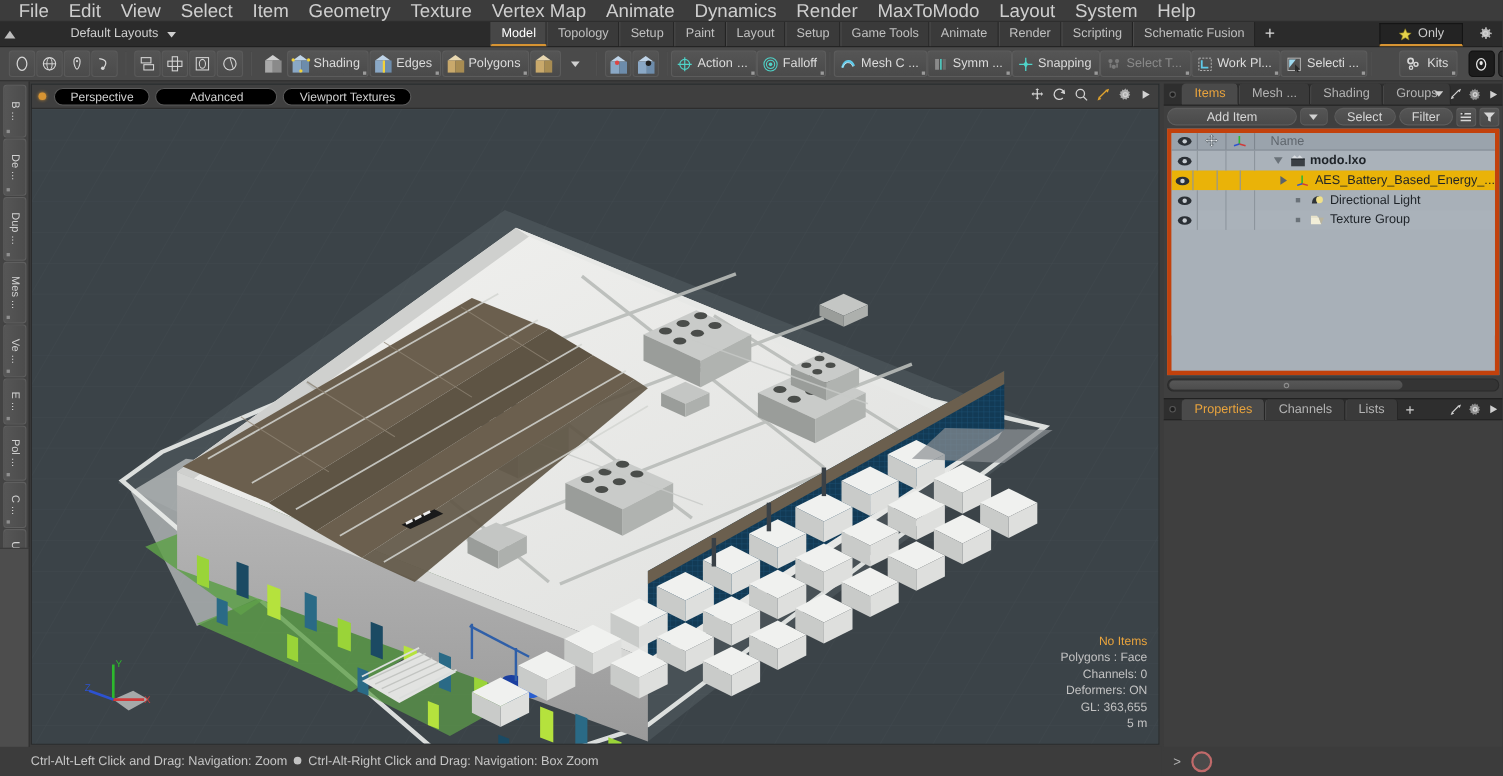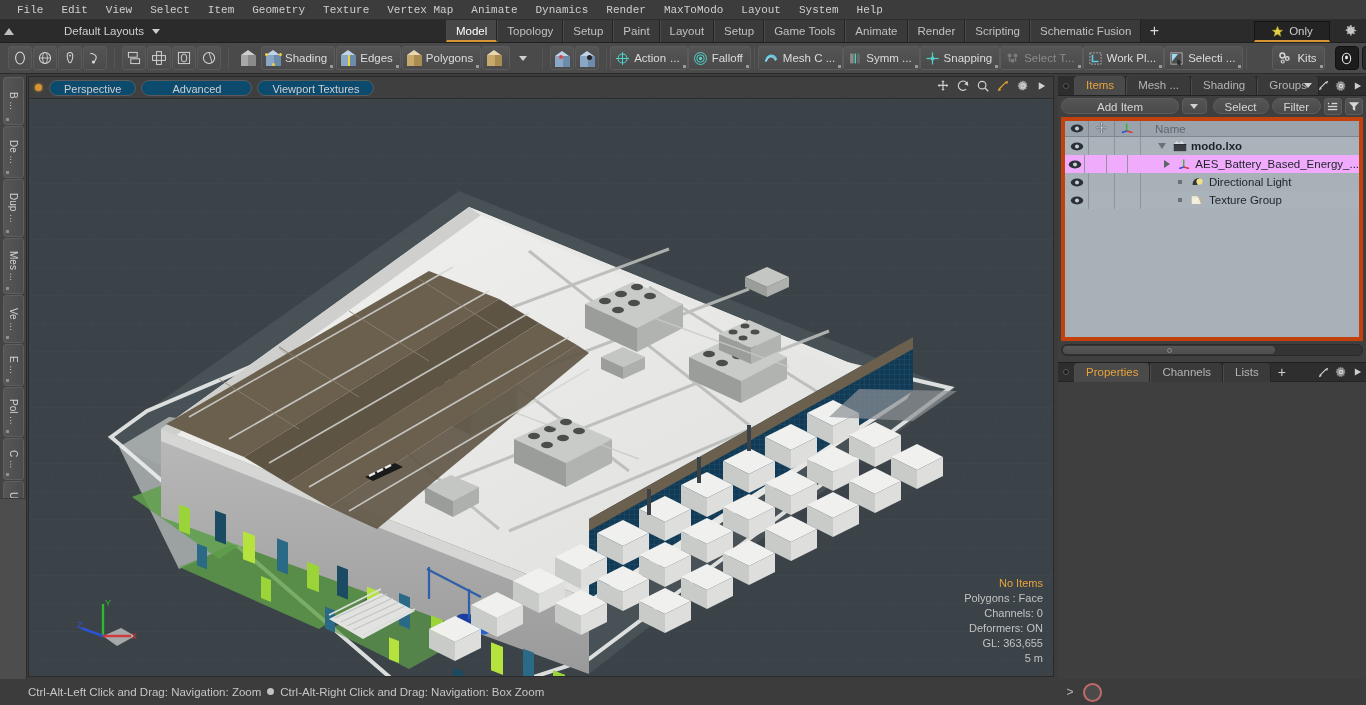--- a/index.html
+++ b/index.html
@@ -12,22 +12,22 @@
   }
   #app { position: relative; width: 1366px; height: 705px; background: #3c3c3c; }
 
   
   .menubar {
     position: absolute; left: 0; top: 0; width: 1366px; height: 20px;
     background: #3c3c3c; display: flex; align-items: center; padding-left: 8px;
     border-bottom: 1px solid #2e2e2e;
   }
   .menubar .mi {
-    padding: 0 9px; height: 20px; line-height: 20px; color: #cfcfcf; font-size: 11px;
-    cursor: default; white-space: nowrap; font-family: Liberation Mono, monospace;
+    padding: 0 9px; height: 20px; line-height: 20px; color: #cfcfcf; font-size: 17px;
+    cursor: default; white-space: nowrap;
   }
 
   
   .tabbar {
     position: absolute; left: 0; top: 20px; width: 1366px; height: 23px;
     background: #2b2b2b; display: flex; align-items: center;
     border-bottom: 1px solid #1f1f1f;
     gap: 40px;
   }
   .layout-btn {
@@ -137,21 +137,21 @@
   }
   .vp-header {
     position: absolute; left: 0; top: 0; width: 100%; height: 22px;
     background: #3f3f3f; display: flex; align-items: center; padding-left: 6px; gap: 5px;
     border-bottom: 1px solid #2c2c2c; z-index: 6;
   }
   .vp-dot { width: 7px; height: 7px; border-radius: 50%; background: #d79433; margin-right: 2px;
             box-shadow: 0 0 3px #d79433; }
   .vp-pill {
     height: 16px; line-height: 16px; padding: 0 14px; border-radius: 8px;
-    background: #0c4a6e; border: 1px solid #5a5a5a; color: #cfcfcf; font-size: 11px;
+    background: #000000; border: 1px solid #5a5a5a; color: #cfcfcf; font-size: 11px;
   }
   .vp-navicons { position: absolute; right: 6px; top: 2px; display: flex; align-items: center; gap: 6px; }
 
   .vp-canvas { position: absolute; left: 0; top: 22px; width: 100%; height: 579px; overflow: hidden; }
 
   .vp-stats {
     position: absolute; right: 10px; bottom: 10px; text-align: right; line-height: 15px;
     font-size: 11px; color: #c2c2c2; z-index: 7;
   }
   .vp-stats .hi { color: #e8a33d; }
@@ -1137,21 +1137,21 @@
           <svg width="14" height="11" viewBox="0 0 18 14">
             <rect x="1" y="4" width="16" height="9" fill="#3a3f44"></rect>
             <polygon points="1,4 5,0 9,4" fill="#d8dce0"></polygon>
             <polygon points="7,4 11,0 15,4" fill="#d8dce0"></polygon>
             <rect x="1" y="4" width="16" height="1.2" fill="#20252a"></rect>
           </svg>
           <span>modo.lxo</span>
         </div>
       </div>
 
-      <div class="il-row" style="background:#f0abfc">
+      <div class="il-row" style="background:#eab308">
         <div class="c1">
           <svg width="14" height="9" viewBox="0 0 18 11">
             <ellipse cx="9" cy="5.5" rx="8" ry="5" fill="#2b3036"></ellipse>
             <circle cx="9" cy="5.5" r="2.6" fill="#c8cdd2"></circle>
           </svg>
         </div>
         <div class="c2"></div>
         <div class="c3"></div>
         <div class="nm">
           <span class="tree-ind" style="margin-left:14px"></span>

